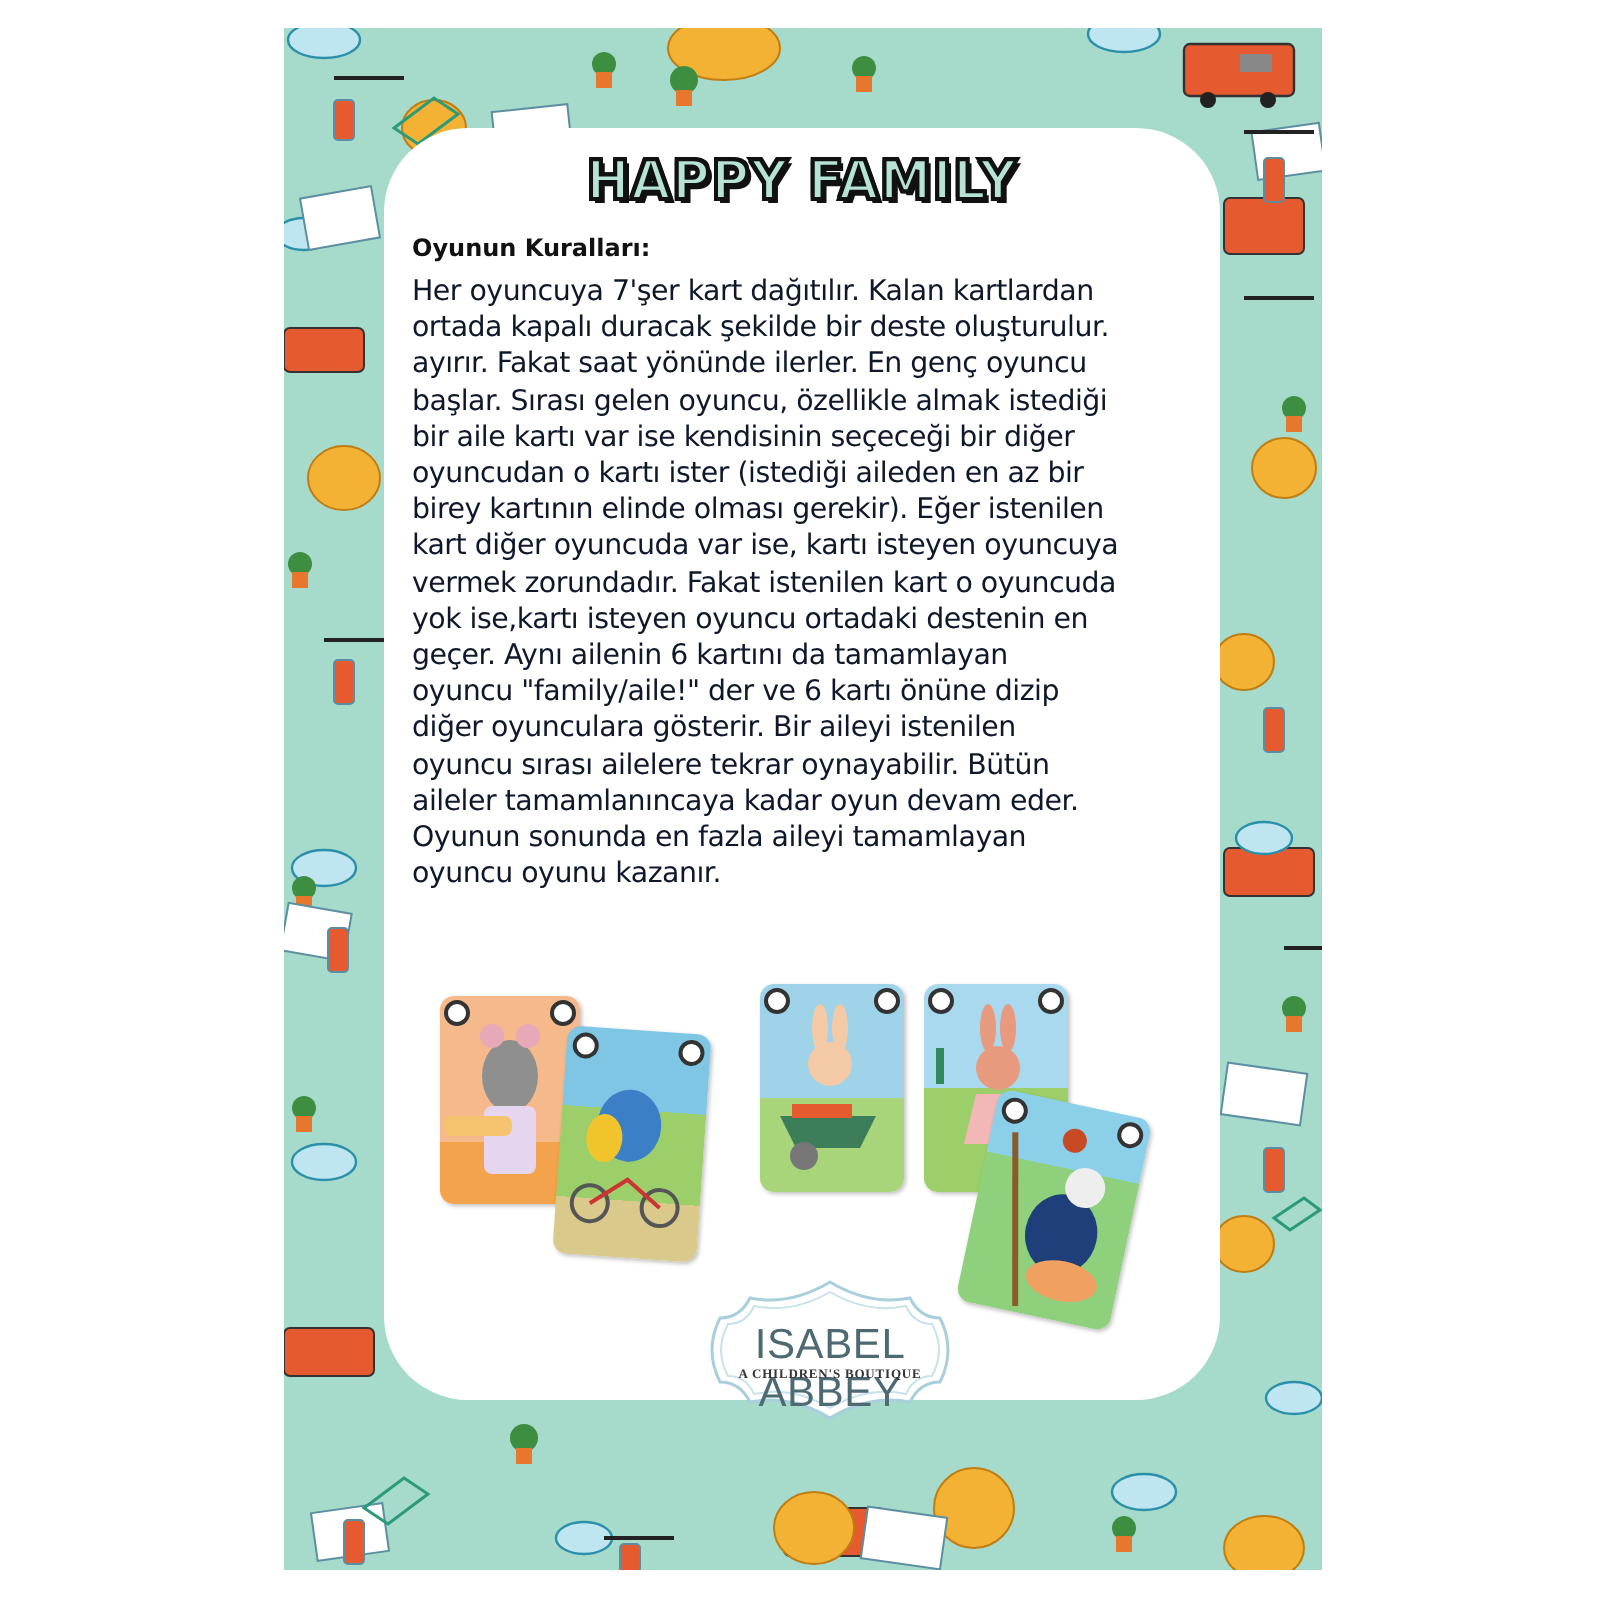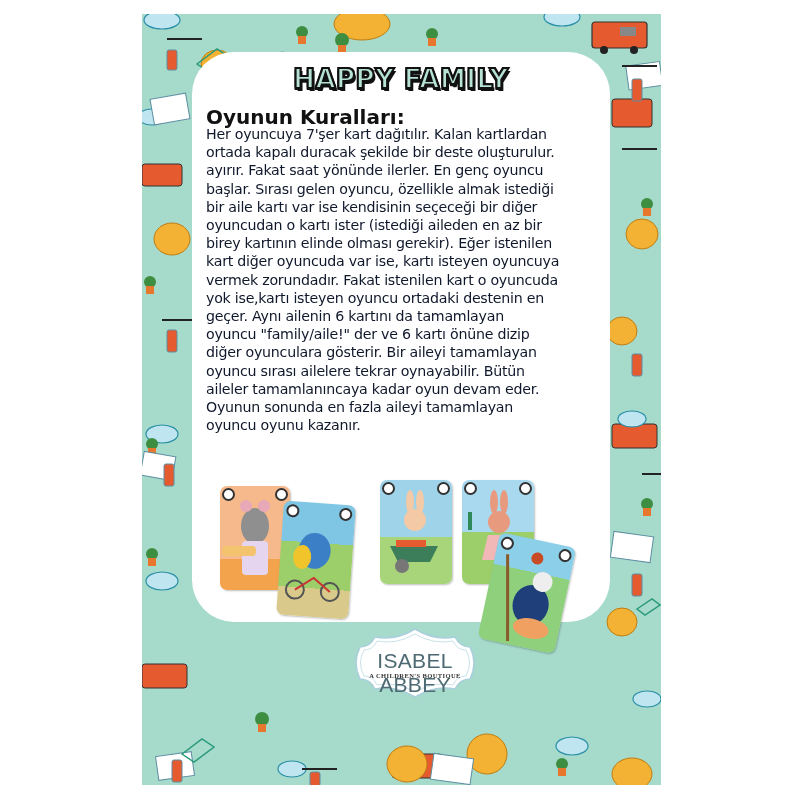--- a/index.html
+++ b/index.html
@@ -7,34 +7,34 @@
     width: 800px; height: 800px; background: #ffffff;
     position: relative; overflow: hidden;
     font-family: "DejaVu Sans", sans-serif;
   }
   .card {
     position: absolute; left: 142px; top: 14px; width: 519px; height: 771px;
     background: #a6dacb; overflow: hidden;
   }
   .deco { position: absolute; }
   .panel {
-    position: absolute; left: 192px; top: 52px; width: 418px; height: 570px;
+    position: absolute; left: 192px; top: 64px; width: 418px; height: 636px;
     background: #ffffff; border-radius: 42px;
   }
   .title {
     position: absolute; left: 0; right: 0; top: 12px; text-align: center;
     font-family: "DejaVu Sans", sans-serif; font-weight: 900; font-size: 26px;
     letter-spacing: 0.5px; color: #b7e2d6;
     -webkit-text-stroke: 2px #111;
     text-shadow: 2px 2px 0 #111, -1px -1px 0 #111, 1px -1px 0 #111, -1px 1px 0 #111;
     transform: scaleY(1.05);
   }
   .rules-heading {
     position: absolute; left: 14px; top: 53px;
-    font-family: "DejaVu Sans", sans-serif; font-weight: bold; font-size: 20px; color: #111;
+    font-family: "DejaVu Sans", sans-serif; font-weight: bold; font-size: 12px; color: #111;
   }
   .rules-body {
     position: absolute; left: 14px; top: 73px; width: 398px;
     font-family: "DejaVu Sans", sans-serif; font-size: 14.2px; line-height: 18.2px; color: #0f172a;
   }
   .rules-body span { display: block; white-space: nowrap; letter-spacing: -0.25px; }
   .gcard {
     position: absolute; border-radius: 7px; box-shadow: 1px 1px 2px rgba(0,0,0,0.25);
     overflow: hidden;
   }
@@ -161,21 +161,21 @@
     <span>ayırır. Fakat saat yönünde ilerler. En genç oyuncu</span>
     <span>başlar. Sırası gelen oyuncu, özellikle almak istediği</span>
     <span>bir aile kartı var ise kendisinin seçeceği bir diğer</span>
     <span>oyuncudan o kartı ister (istediği aileden en az bir</span>
     <span>birey kartının elinde olması gerekir). Eğer istenilen</span>
     <span>kart diğer oyuncuda var ise, kartı isteyen oyuncuya</span>
     <span>vermek zorundadır. Fakat istenilen kart o oyuncuda</span>
     <span>yok ise,kartı isteyen oyuncu ortadaki destenin en</span>
     <span>geçer. Aynı ailenin 6 kartını da tamamlayan</span>
     <span>oyuncu "family/aile!" der ve 6 kartı önüne dizip</span>
-    <span>diğer oyunculara gösterir. Bir aileyi tamamlayan</span>
+    <span>diğer oyunculara gösterir. Bir aileyi istenilen</span>
     <span>oyuncu sırası ailelere tekrar oynayabilir. Bütün</span>
     <span>aileler tamamlanıncaya kadar oyun devam eder.</span>
     <span>Oyunun sonunda en fazla aileyi tamamlayan</span>
     <span>oyuncu oyunu kazanır.</span>
   </div>
 
   <div class="gcard" style="left:28px; top:434px; width:70px; height:104px; background:linear-gradient(#f6b98c 0 70%, #f3a34c 70%);">
     <svg width="70" height="104">
       <ellipse cx="35" cy="40" rx="14" ry="18" fill="#8f8f8f"></ellipse>
       <circle cx="26" cy="20" r="6" fill="#e7a8b8"></circle>

